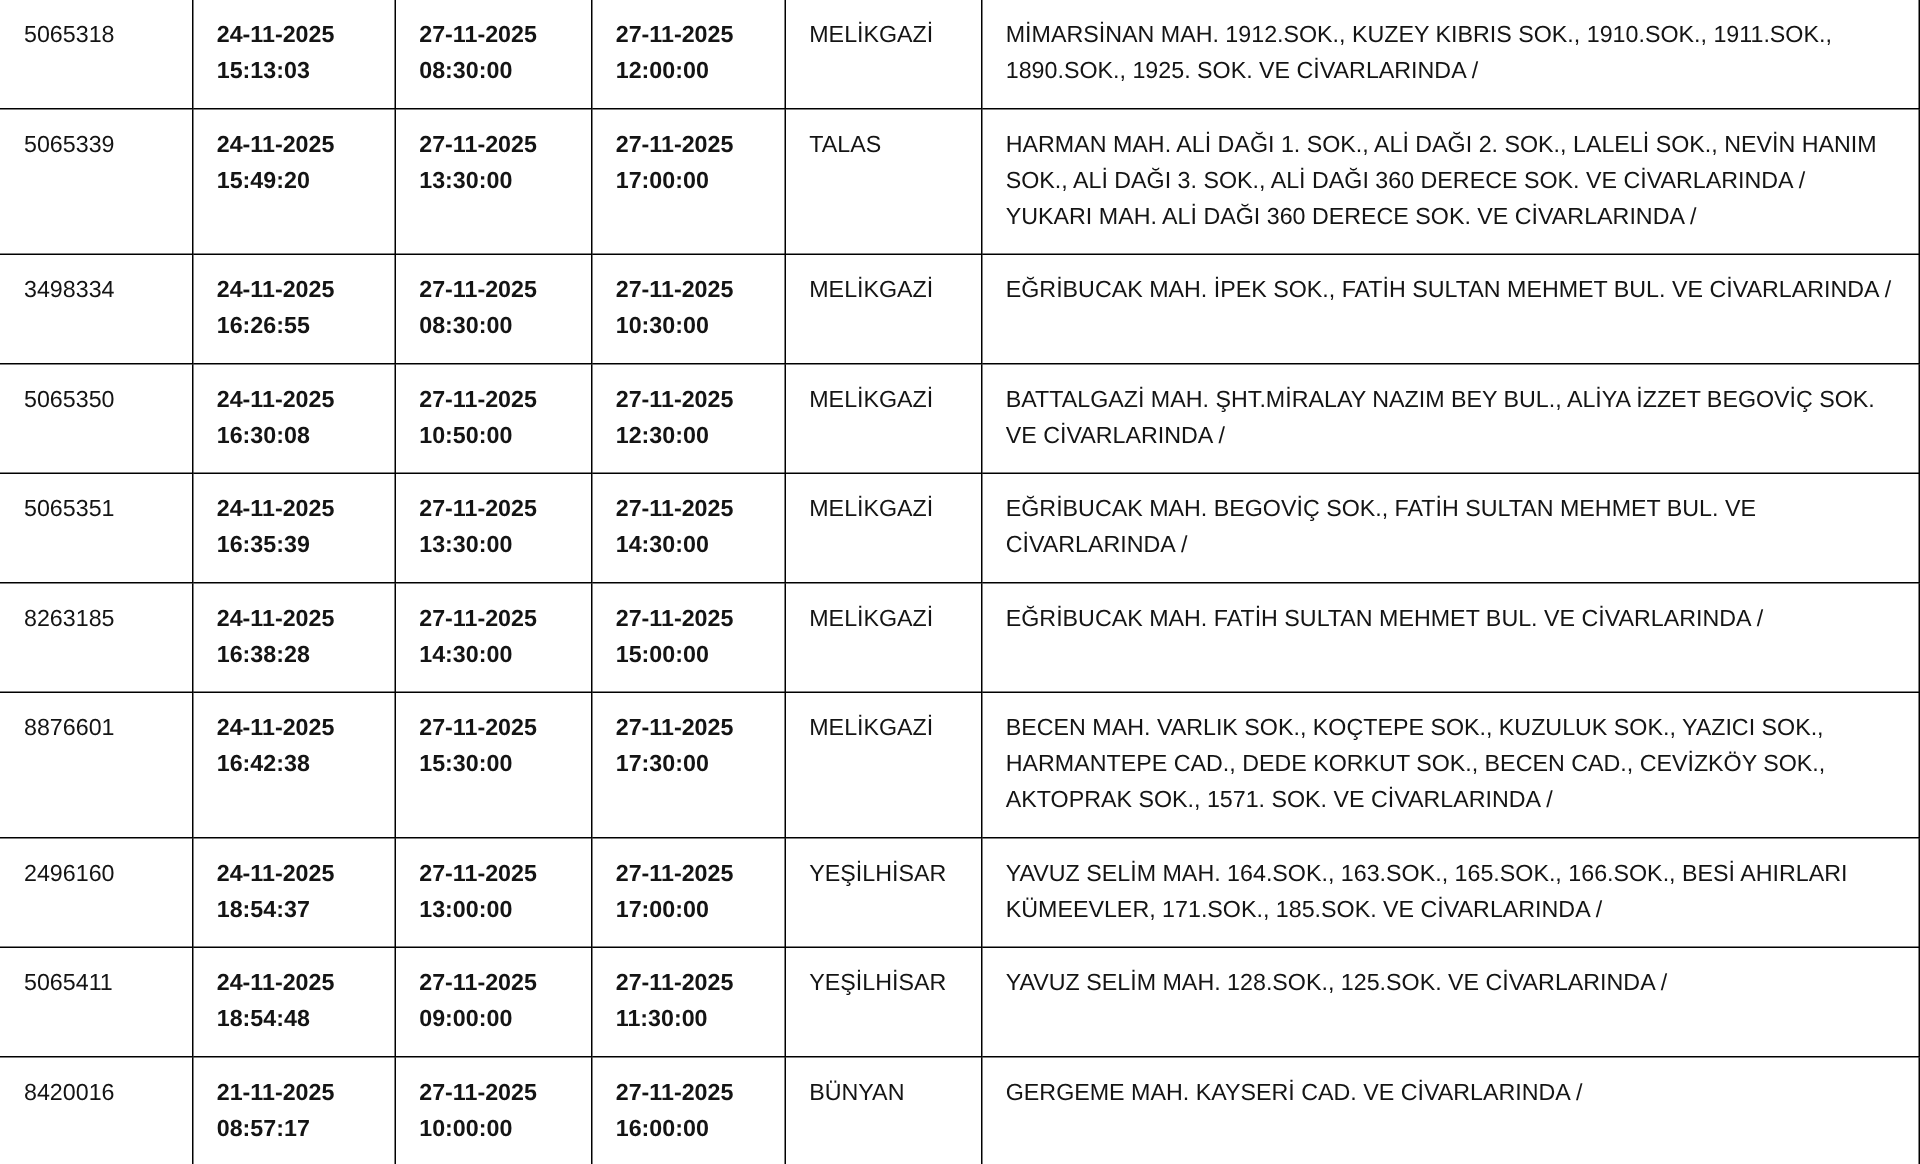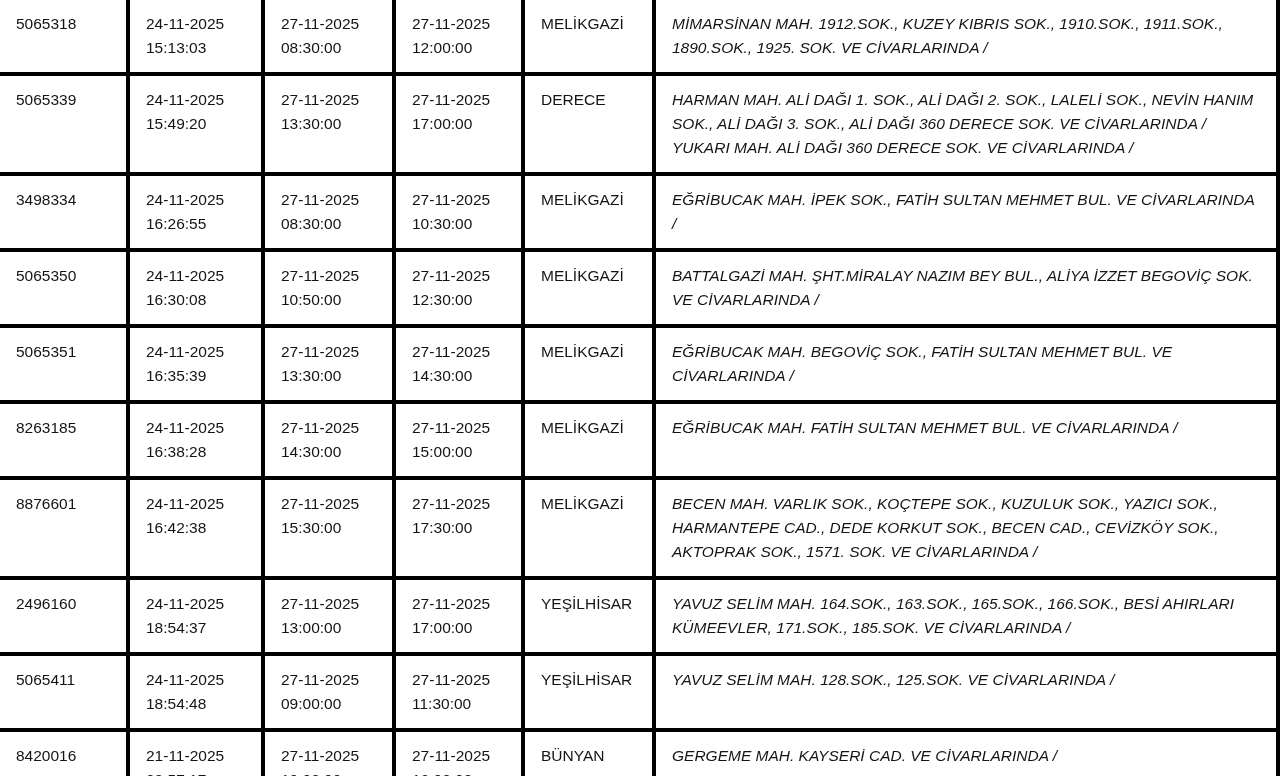--- a/index.html
+++ b/index.html
@@ -15,40 +15,40 @@
     overflow: hidden;
   }
   .outage-table {
     width: 1280px;
     border-collapse: collapse;
     table-layout: fixed;
     font-size: 15.5px;
     line-height: 1.55;
   }
   .outage-table td {
-    border: 4px solid #000000;
+    border: 1px solid #000000;
     padding: 12px 14px 12px 16px;
     vertical-align: top;
     color: #141414;
     word-wrap: break-word;
   }
   .col-id    { width: 128px; }
   .col-start { width: 135px; }
   .col-from  { width: 131px; }
   .col-to    { width: 129px; }
   .col-dist  { width: 131px; }
   .col-desc  { width: auto; }
 
   .cell-stack span {
     display: block;
     white-space: nowrap;
+    font-weight: bold;
   }
   .desc {
     padding-right: 36px;
-    font-style: italic;
   }
   tr:first-child td {
     border-top: none;
   }
   td:first-child {
     border-left: none;
   }
 </style>
 </head>
 <body>
@@ -89,21 +89,21 @@
         <span>15:49:20</span>
       </td>
       <td class="cell-stack">
         <span>27-11-2025</span>
         <span>13:30:00</span>
       </td>
       <td class="cell-stack">
         <span>27-11-2025</span>
         <span>17:00:00</span>
       </td>
-      <td><span>DERECE</span></td>
+      <td><span>TALAS</span></td>
       <td class="desc">HARMAN MAH. ALİ DAĞI 1. SOK., ALİ DAĞI 2. SOK., LALELİ SOK., NEVİN HANIM SOK., ALİ DAĞI 3. SOK., ALİ DAĞI 360 DERECE SOK. VE CİVARLARINDA / YUKARI MAH. ALİ DAĞI 360 DERECE SOK. VE CİVARLARINDA /</td>
     </tr>
 
     <tr>
       <td><span>3498334</span></td>
       <td class="cell-stack">
         <span>24-11-2025</span>
         <span>16:26:55</span>
       </td>
       <td class="cell-stack">

